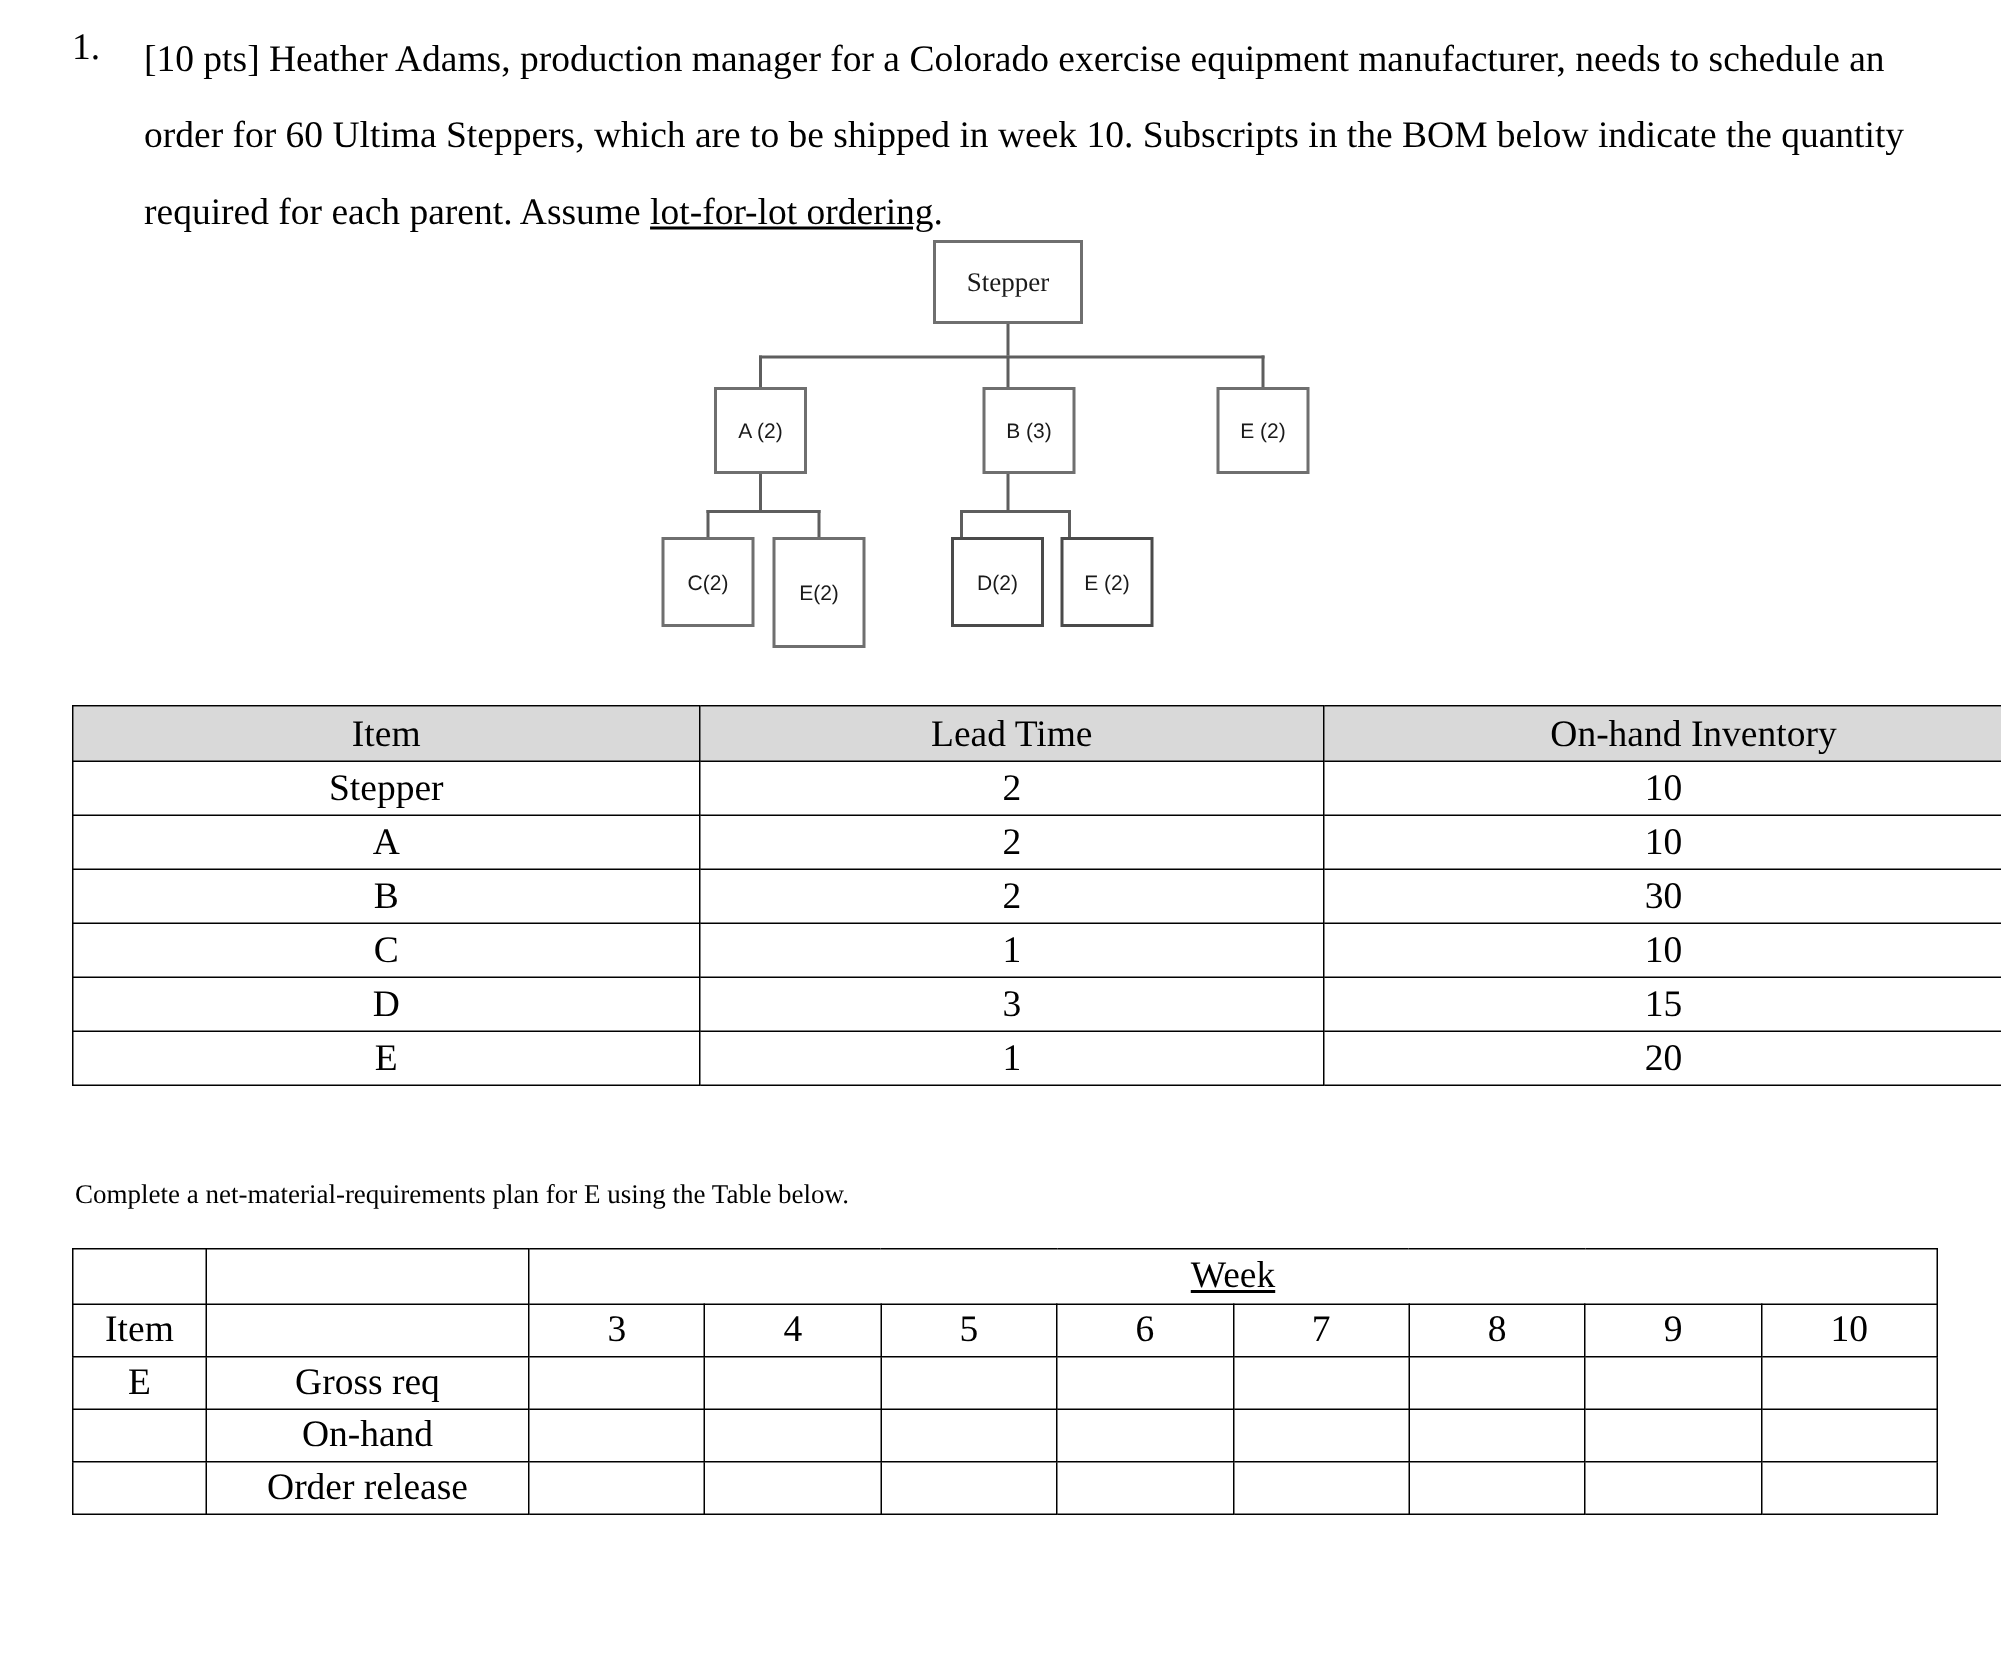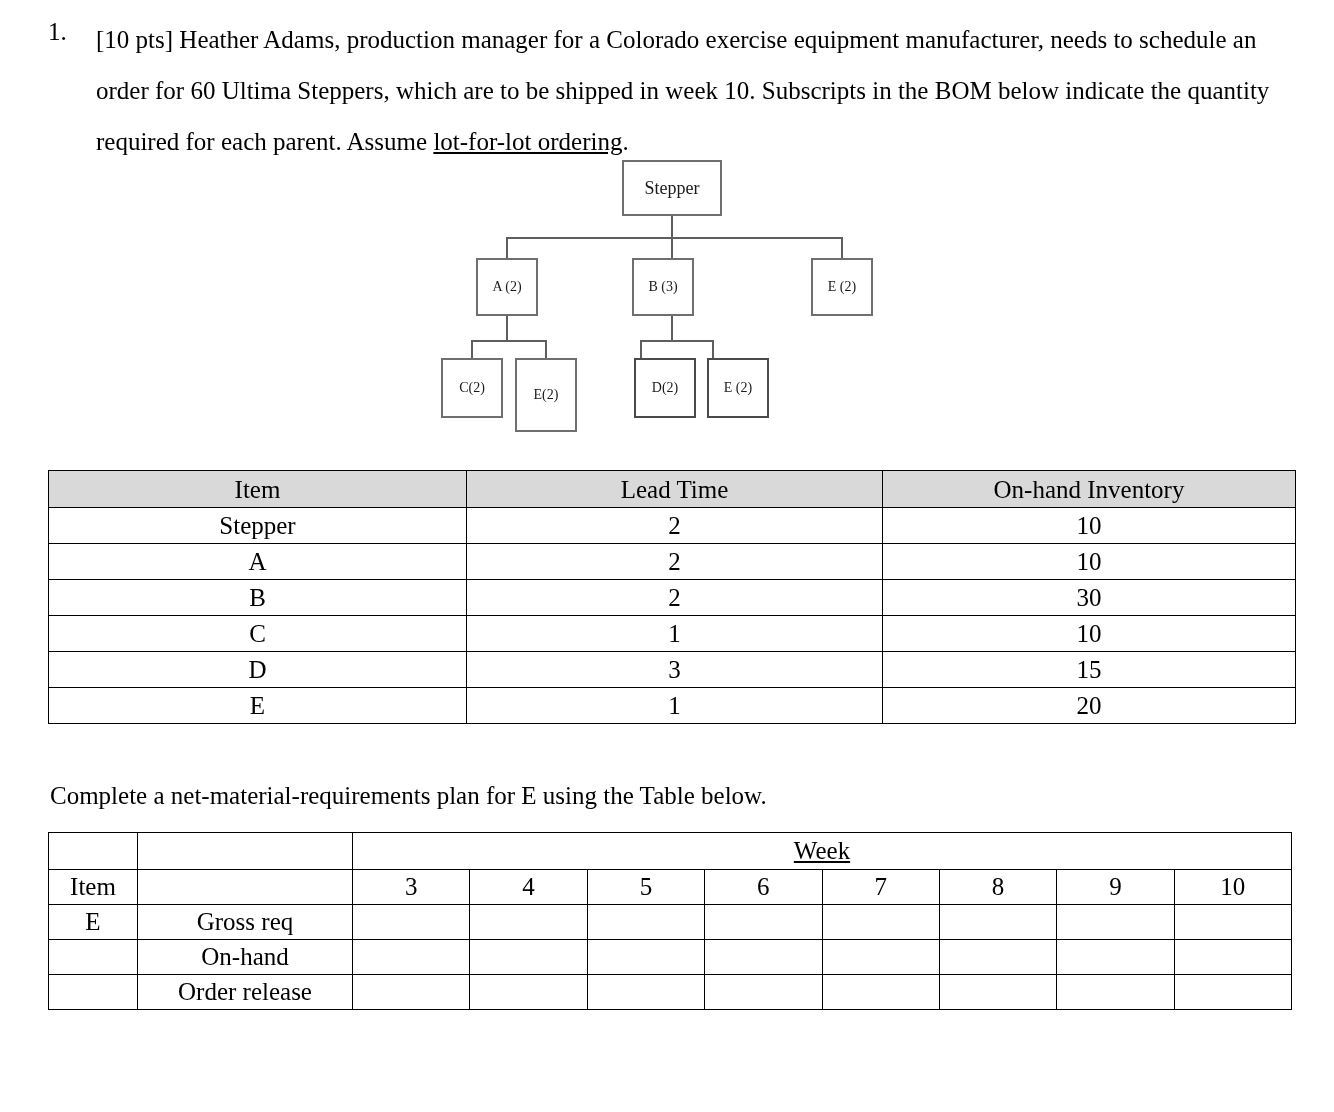--- a/index.html
+++ b/index.html
@@ -52,21 +52,21 @@
     box-sizing: border-box;
     border: 2px solid #6f6f6f;
     background: #ffffff;
     display: flex;
     align-items: center;
     justify-content: center;
     z-index: 2;
   }
   .node.dark { border-color: #4a4a4a; margin-left: 24px; }
   .node .lbl {
-    font-family: Liberation Serif, serif;
+    font-family: Liberation Sans, sans-serif;
     font-size: 14px;
     color: #1a1a1a;
     white-space: nowrap;
   }
   .node.root .lbl {
     font-family: "Liberation Serif", serif;
     font-size: 18px;
   }
   .conn {
     position: absolute;
@@ -98,21 +98,21 @@
     left: 48px;
     top: 470px;
     width: 1244px;
   }
   #table-items th {
     background: #d9d9d9;
     height: 36px;
   }
   #table-items .c-item  { width: 417px; }
   #table-items .c-lead  { width: 415px; }
-  #table-items .c-inv   { width: 412px; }
+  #table-items .c-inv   { width: 412px; padding-left: 40px; }
 
   
   #table-plan {
     left: 48px;
     top: 832px;
     width: 1244px;
   }
   #table-plan td {
     height: 34px;
     line-height: 32px;
@@ -121,21 +121,21 @@
   #table-plan .c-row-col  { width: 214px; }
   #table-plan .c-week     { width: 117px; }
   #table-plan .blank-cell { }
   #table-plan .week-head { height: 36px; text-decoration: underline; }
 
   
   .instruction {
     position: absolute;
     left: 50px;
     top: 780px;
-    font-size: 25px;
+    font-size: 18px;
     line-height: 32px;
     white-space: nowrap;
   }
 </style>
 </head>
 <body>
 
 <div class="question">
   <div class="q-num">1.</div>
   <div class="q-body"><span>[10 pts] </span><span>Heather Adams, production manager for a Colorado exercise equipment manufacturer, needs to schedule an order for 60 Ultima Steppers, which are to be shipped in week 10. Subscripts in the BOM below indicate the quantity required for each parent. Assume </span><span class="underline">lot-for-lot ordering</span><span>.</span></div>
@@ -151,21 +151,21 @@
 
   <div class="conn h" style="left:506px; top:87px; width:337px;"></div>
 
   <div class="conn v" style="left:506px; top:87px; height:21px;"></div>
   <div class="conn v" style="left:671px; top:87px; height:21px;"></div>
   <div class="conn v" style="left:841px; top:87px; height:21px;"></div>
 
   <div class="node" style="left:476px; top:108px; width:62px; height:58px;">
     <span class="lbl">A (2)</span>
   </div>
-  <div class="node" style="left:632px; top:108px; width:62px; height:58px;">
+  <div class="node" style="left:655px; top:108px; width:62px; height:58px;">
     <span class="lbl">B (3)</span>
   </div>
   <div class="node" style="left:811px; top:108px; width:62px; height:58px;">
     <span class="lbl">E (2)</span>
   </div>
 
   <div class="conn v" style="left:506px; top:166px; height:24px;"></div>
   <div class="conn h" style="left:471px; top:190px; width:76px;"></div>
   <div class="conn v" style="left:471px; top:190px; height:18px;"></div>
   <div class="conn v" style="left:545px; top:190px; height:18px;"></div>

